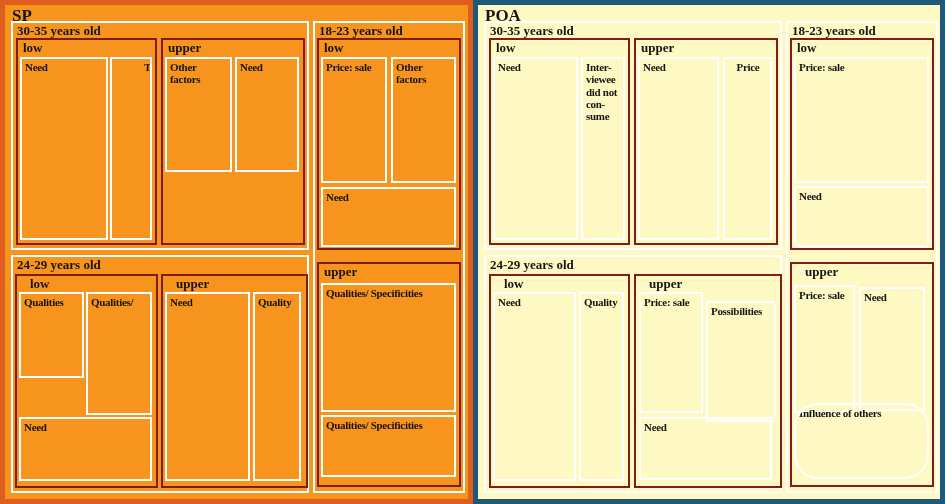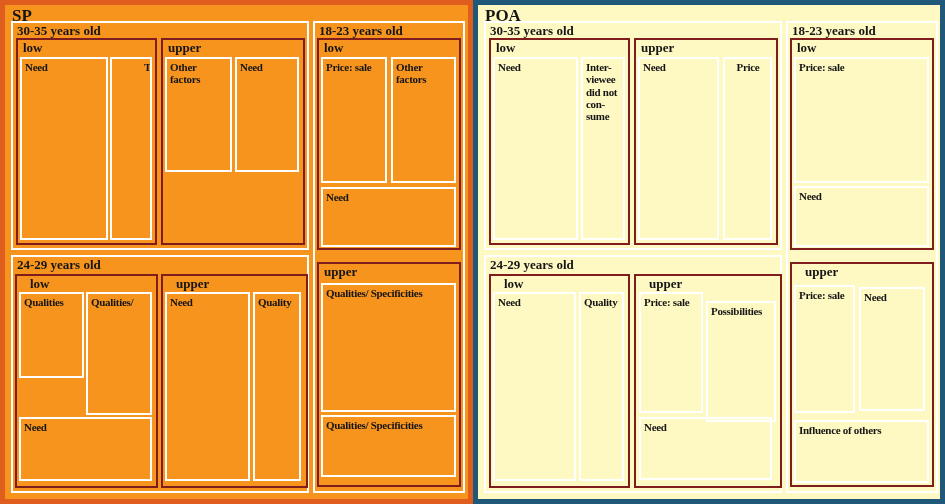--- a/index.html
+++ b/index.html
@@ -109,18 +109,18 @@
       <span class="group-label">18-23 years old</span>
       <div class="section" style="left:2px; top:15px; width:144px; height:212px;">
         <span class="section-label">low</span>
         <div class="cell" style="left:2px; top:17px; width:135px; height:126px;">Price: sale</div>
         <div class="cell" style="left:2px; top:146px; width:135px; height:61px;">Need</div>
       </div>
       <div class="section" style="left:2px; top:239px; width:144px; height:225px;">
         <span class="section-label indent">upper</span>
         <div class="cell" style="left:2px; top:21px; width:61px; height:128px;">Price: sale</div>
         <div class="cell" style="left:67px; top:23px; width:66px; height:124px;">Need</div>
-        <div class="cell" style="left:2px; top:156px; width:135px; height:63px;">Influence of others</div>
+        <div class="cell" style="left:2px; top:139px; width:135px; height:76px;border-radius:24px;">Influence of others</div>
       </div>
     </div>
   </div>
 
 </div>
 
 </body></html>

